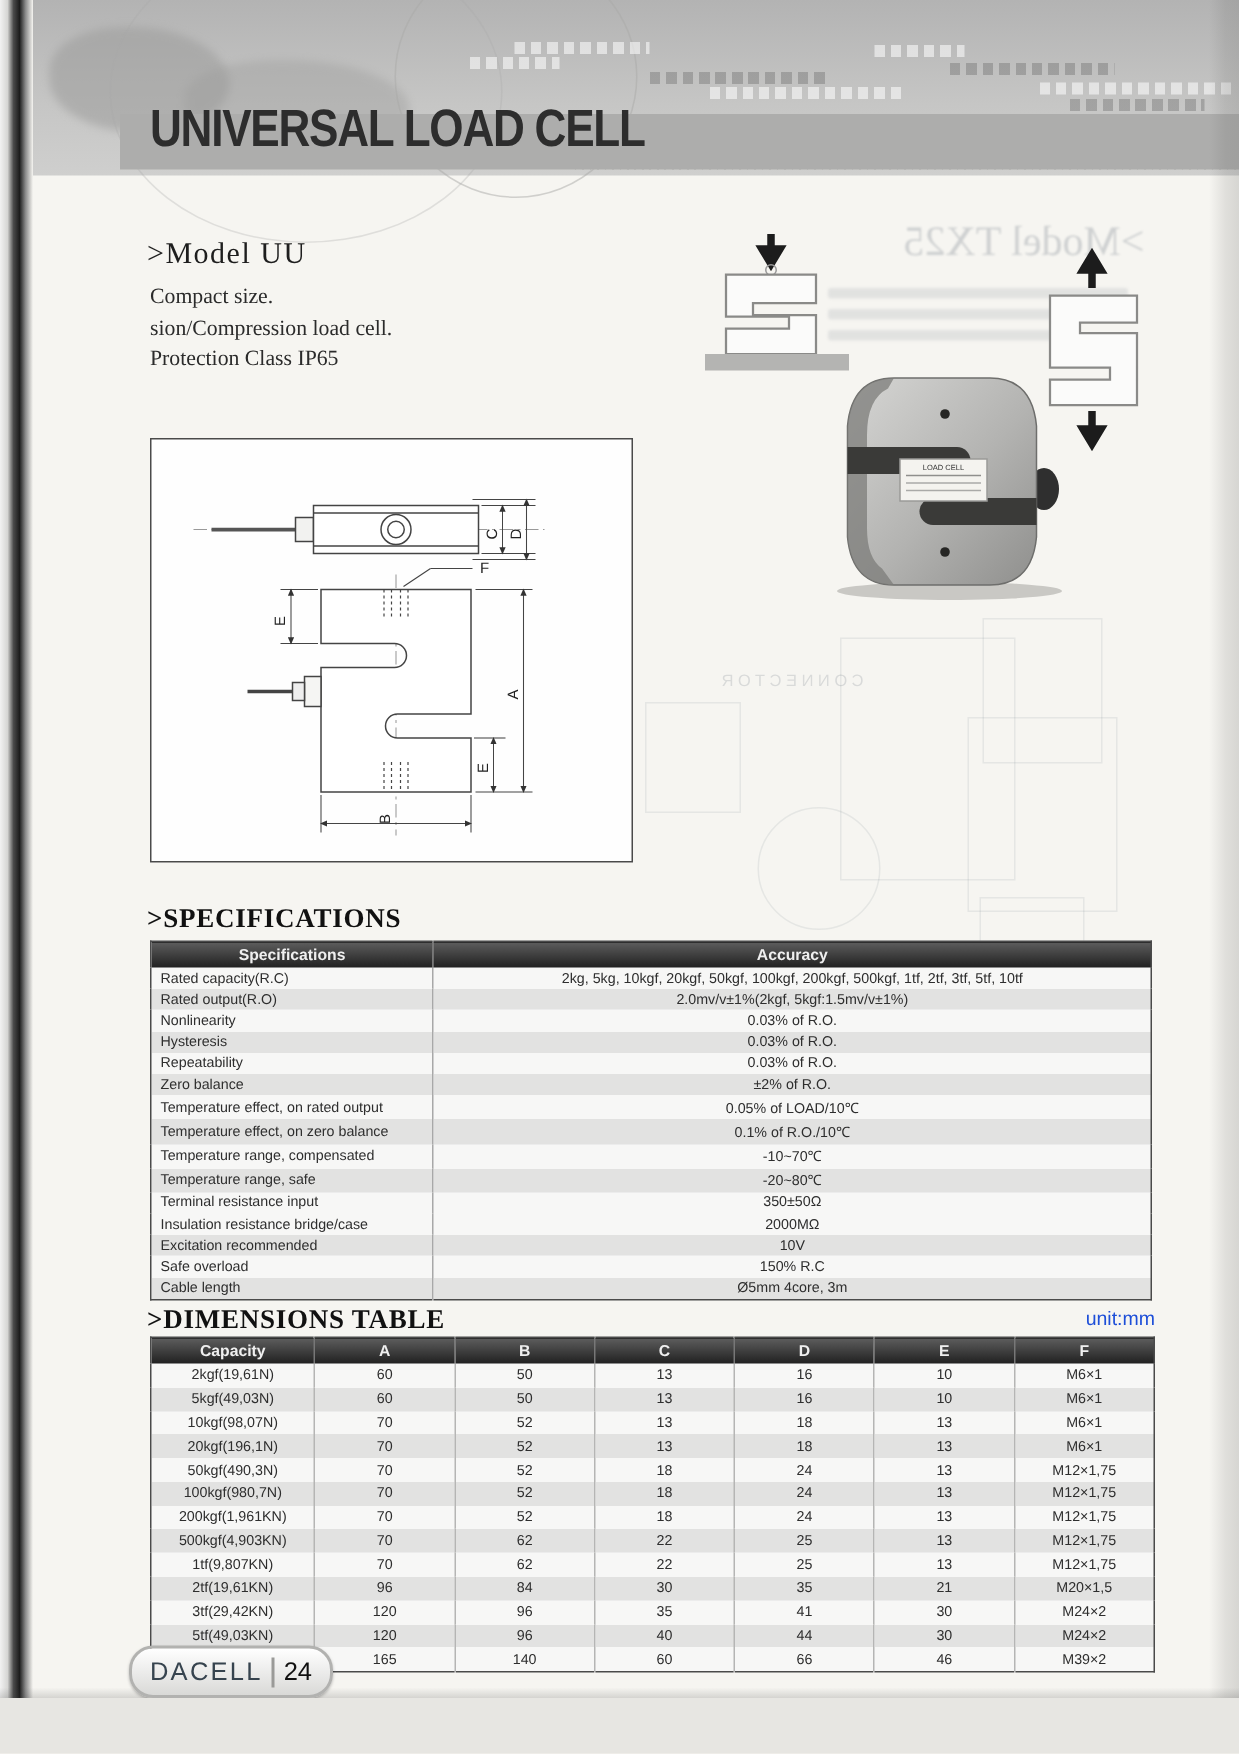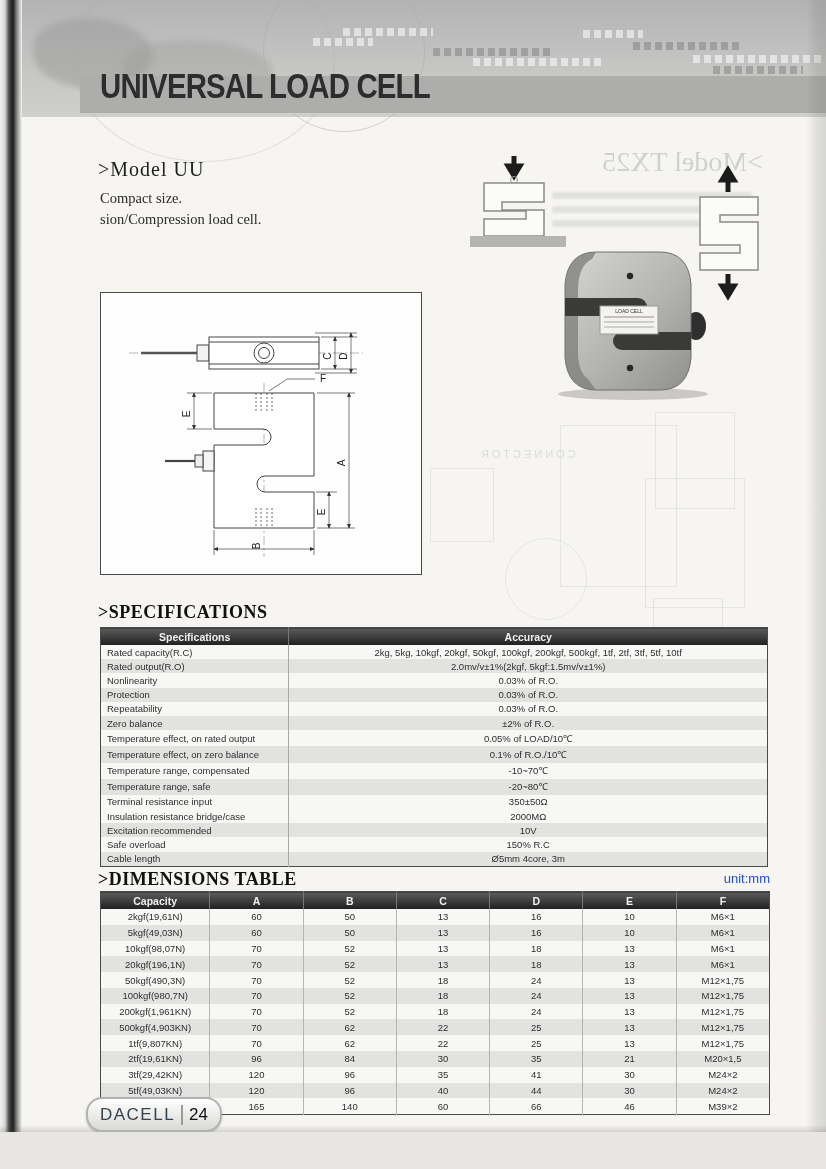--- a/index.html
+++ b/index.html
@@ -113,20 +113,21 @@
   <div class="ghost-shape" style="left:655px;top:412px;width:78px;height:95px;"></div>
   <div class="ghost-shape" style="left:645px;top:478px;width:98px;height:128px;"></div>
   <div class="ghost-shape" style="left:653px;top:598px;width:68px;height:95px;"></div>
   <div class="ghost-shape ghost-round" style="left:505px;top:538px;width:80px;height:80px;"></div>
   <div class="ghost-shape" style="left:430px;top:468px;width:62px;height:72px;"></div>
 
   <div class="model-heading">&gt;Model UU</div>
   <div class="descr">
     <div>Compact size.</div>
     <div>sion/Compression load cell.</div>
+    <div>Protection Class IP65</div>
   </div>
 
   <svg class="fig" style="left:462px;top:150px;" width="110" height="100" viewBox="0 0 110 100">
     <path d="M52,6 v14 M46,16 l6,10 6,-10 z" stroke="#1c1c1c" stroke-width="5" fill="#1c1c1c"></path>
     <circle cx="52" cy="30" r="3.5" fill="none" stroke="#999"></circle>
     <path d="M22,33 H82 V52 H40 V60 H82 V86 H22 V69 H64 V61 H22 Z" fill="#fbfbfa" stroke="#8a8a88" stroke-width="1.5"></path>
     <rect x="8" y="86" width="96" height="11" fill="#b4b4b2"></rect>
   </svg>
 
   <svg class="fig" style="left:692px;top:152px;" width="75" height="175" viewBox="0 0 75 175">
@@ -252,21 +253,21 @@
         </tr>
         <tr class="stripe">
           <td>Rated output(R.O)</td>
           <td>2.0mv/v±1%(2kgf, 5kgf:1.5mv/v±1%)</td>
         </tr>
         <tr>
           <td>Nonlinearity</td>
           <td>0.03% of R.O.</td>
         </tr>
         <tr class="stripe">
-          <td>Protection</td>
+          <td>Hysteresis</td>
           <td>0.03% of R.O.</td>
         </tr>
         <tr>
           <td>Repeatability</td>
           <td>0.03% of R.O.</td>
         </tr>
         <tr class="stripe">
           <td>Zero balance</td>
           <td>±2% of R.O.</td>
         </tr>

